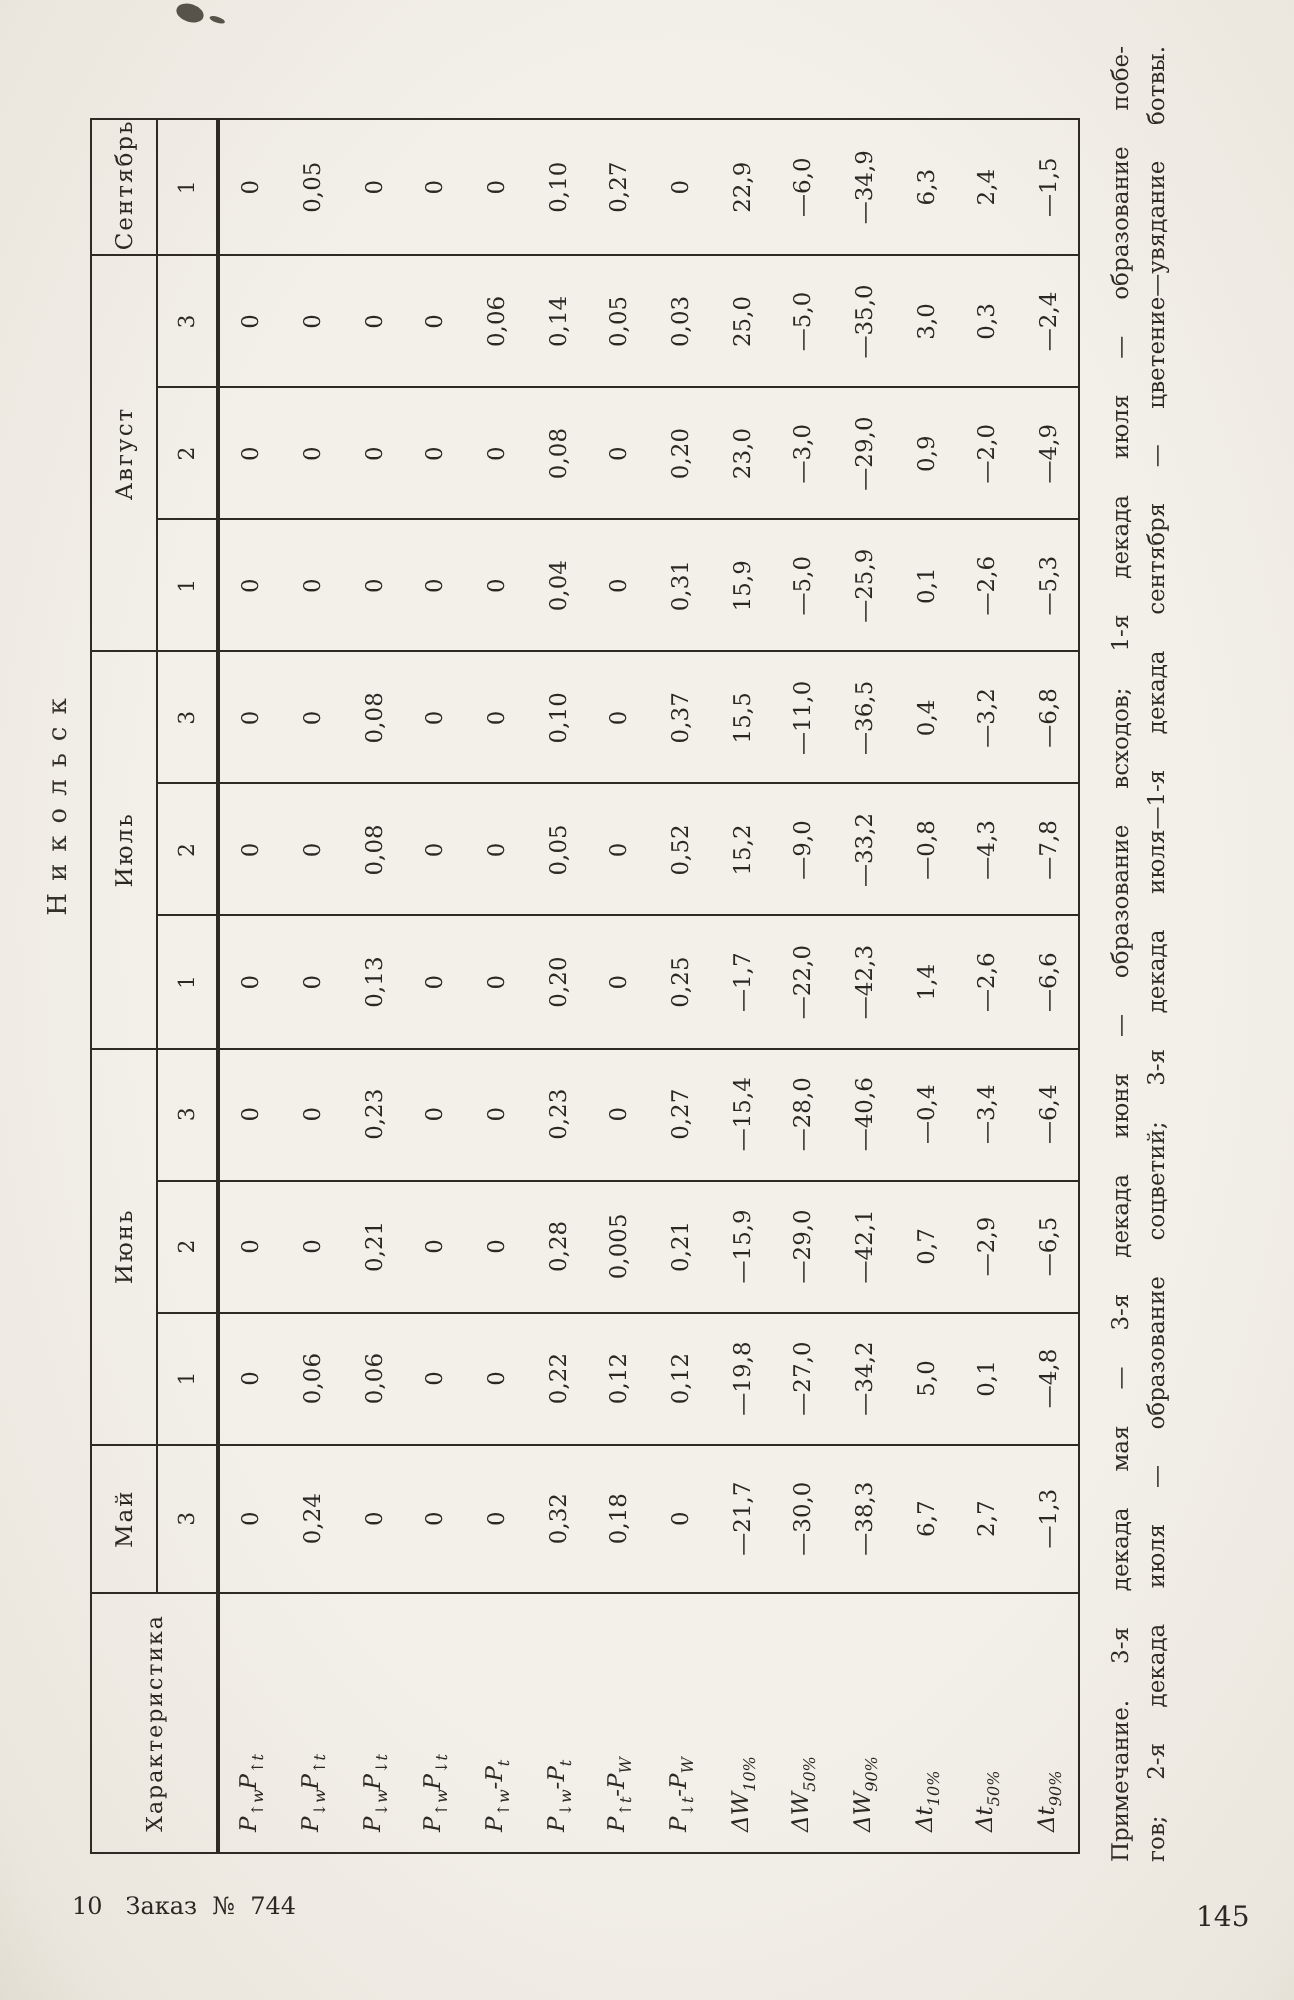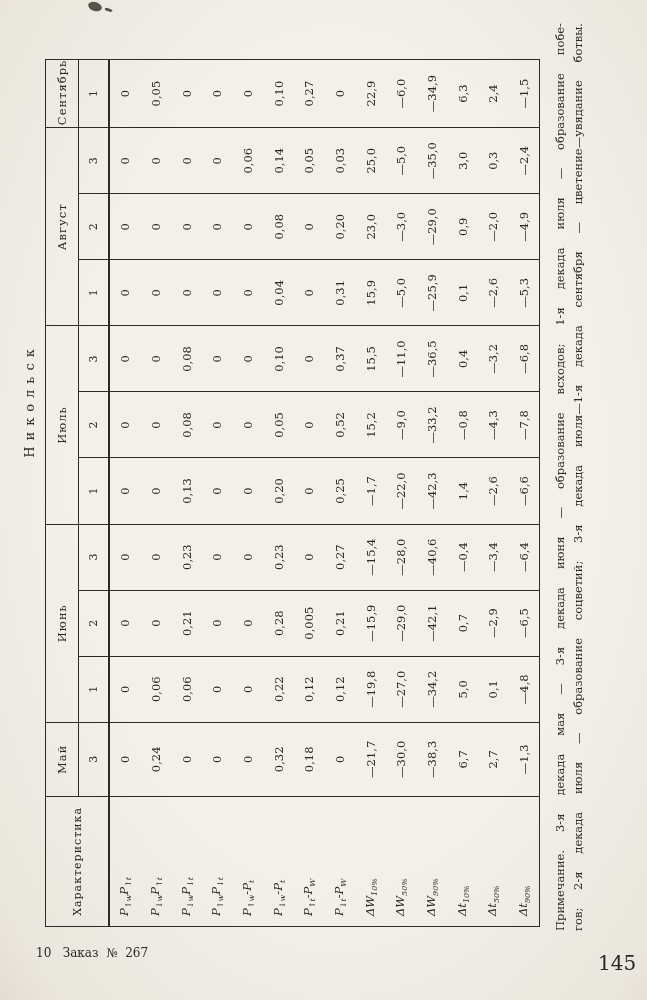--- a/index.html
+++ b/index.html
@@ -51,21 +51,21 @@
   tbody td.rowlabel sub{font-size:8px;}
   .note{
     margin:12px 6px 0 12px;width:908px;
     font-size:11.5px;line-height:1.55;color:#2e2a24;
   }
   .note div{text-align:justify;text-align-last:justify;}
   .footer-left{
     position:absolute;left:36px;top:946px;font-size:12px;white-space:pre;color:#2b2822;
   }
   .footer-right{
-    position:absolute;left:598px;top:951px;font-size:20px;color:#2b2822;
+    position:absolute;left:598px;top:951px;font-size:14px;color:#2b2822;
   }
   .smudge{
     position:absolute;left:88px;top:2px;width:14px;height:9px;border-radius:50%;
     background:#3d3930;opacity:.85;transform:rotate(18deg);
     box-shadow:14px -1px 0 -3px #3d3930, -55px 4px 0 -2px rgba(61,57,48,.55);
   }
 </style>
 </head>
 <body>
 
@@ -312,15 +312,15 @@
           </tr>
         </tbody>
     </table>
 
     <div class="note">
       <div>Примечание.  3-я  декада  мая — 3-я  декада  июня — образование  всходов;  1-я  декада  июля — образование  побе-</div>
       <div>гов;  2-я  декада  июля — образование  соцветий;  3-я  декада  июля—1-я  декада  сентября — цветение—увядание  ботвы.</div>
     </div>
   </div>
 
-  <div class="footer-left">10   Заказ  №  267</div>
+  <div class="footer-left">10   Заказ  №  744</div>
   <div class="footer-right">145</div>
 </div>
 
 </body></html>

